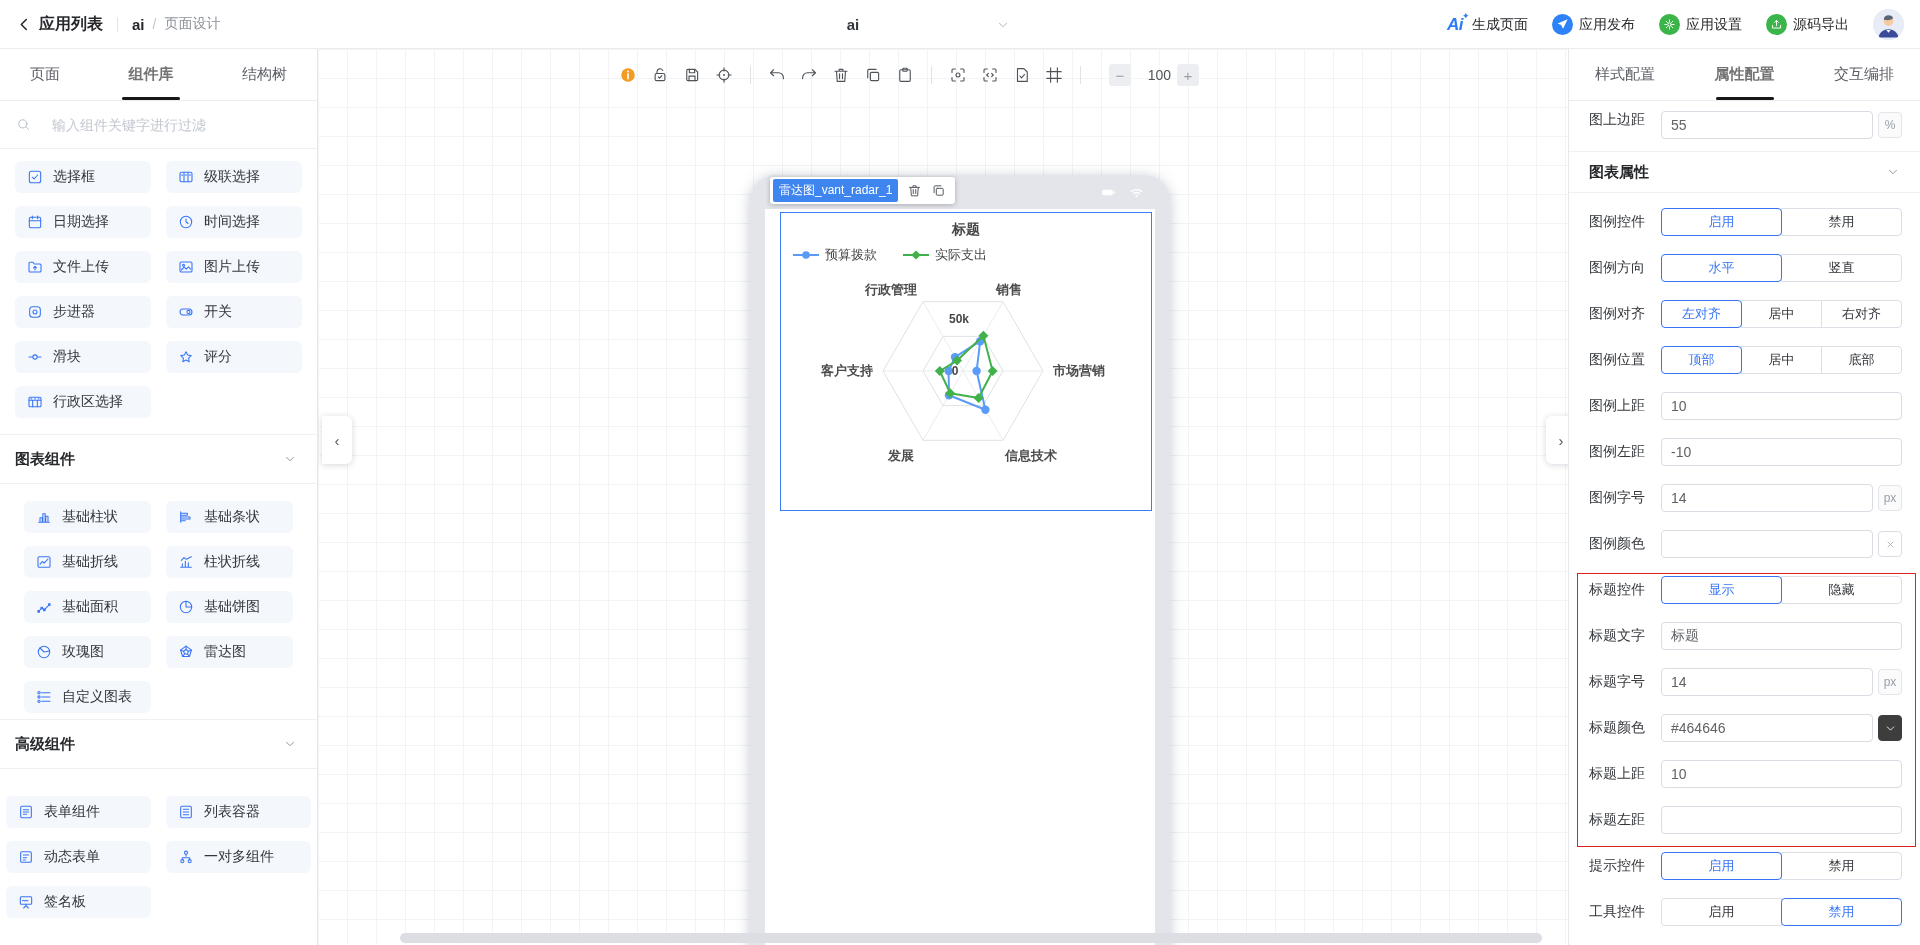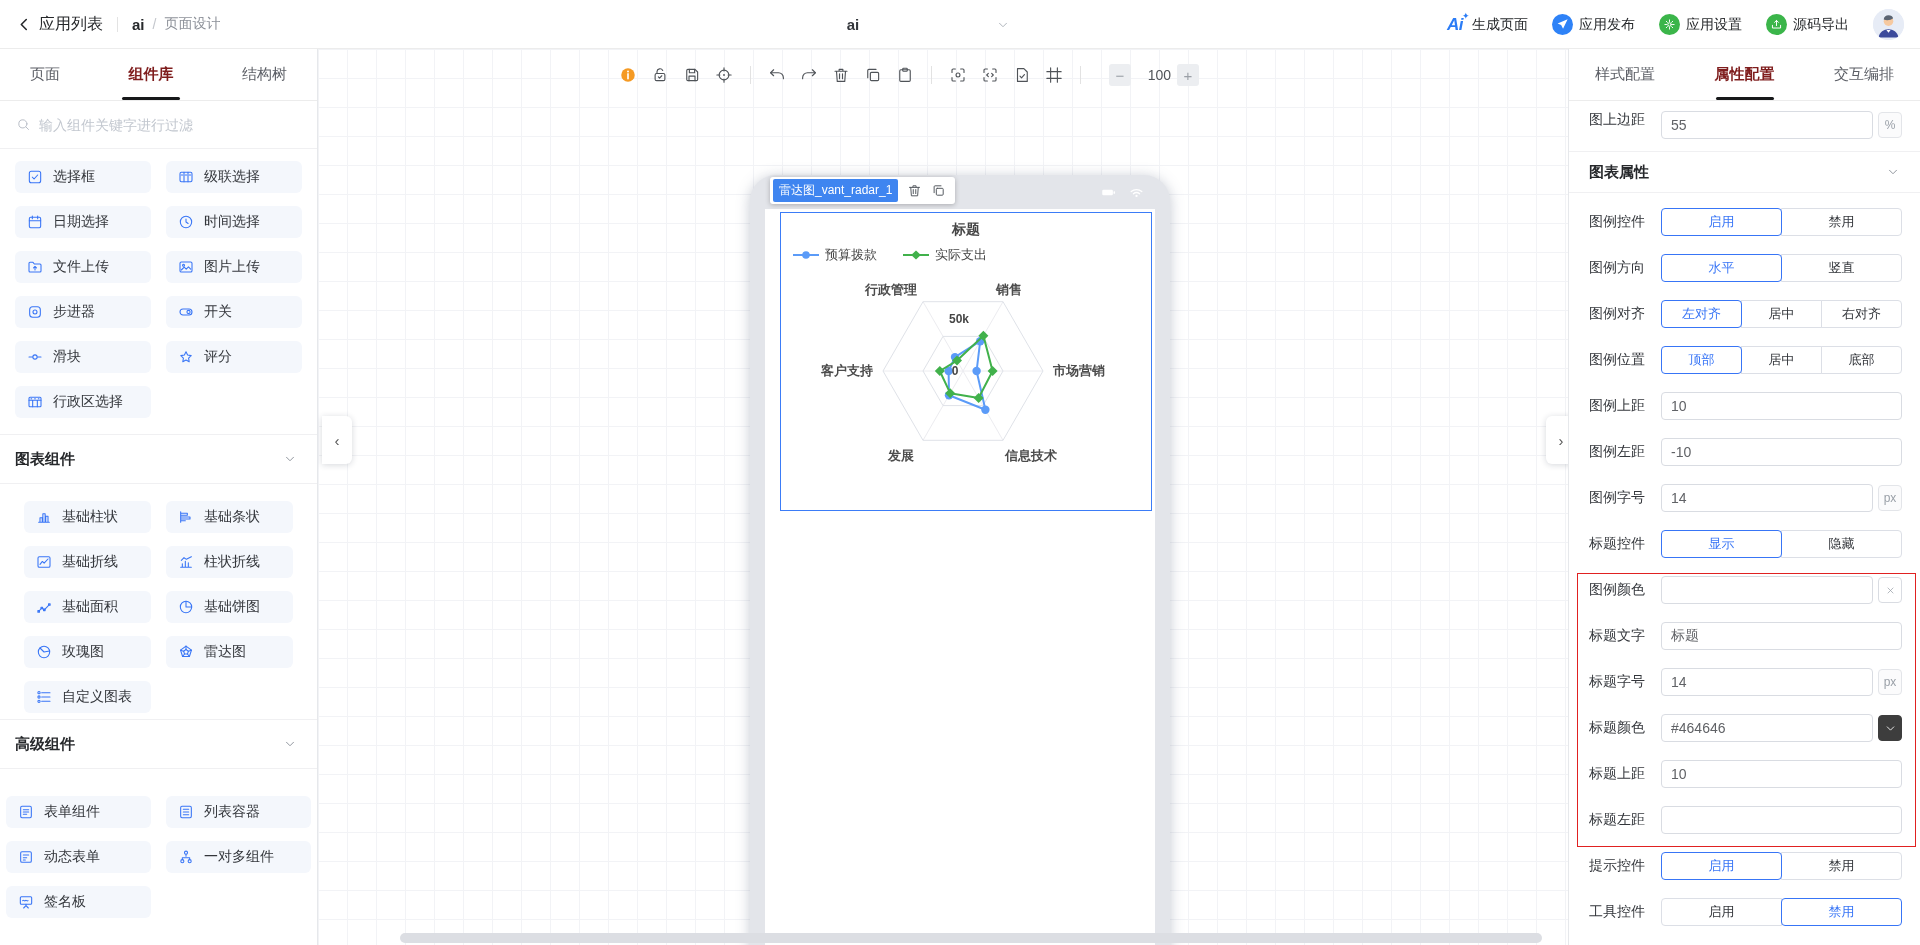--- a/index.html
+++ b/index.html
@@ -3,21 +3,21 @@
 <meta charset="utf-8">
 <style>
   *{margin:0;padding:0;box-sizing:border-box;font-family:"Liberation Sans","DejaVu Sans",sans-serif}
   html,body{width:1920px;height:945px;overflow:hidden;background:#fff}
   .ic{width:16px;height:16px;fill:none;stroke:currentColor;stroke-width:1.6;stroke-linecap:round;stroke-linejoin:round;flex:none}
 
   
   .topbar{position:absolute;left:0;top:0;width:1920px;height:49px;background:#fff;border-bottom:1px solid #ececec;display:flex;align-items:center;z-index:30}
   .tb-left{display:flex;align-items:center;padding-left:16px}
   .back-ic{width:17px;height:17px;color:#26282b;stroke-width:2.2}
-  .tb-title{font-size:16px;font-weight:400;color:#26282b;margin-left:6px}
+  .tb-title{font-size:16px;font-weight:700;color:#26282b;margin-left:6px}
   .tb-sep{width:1px;height:15px;background:#e3e3e3;margin:0 14px}
   .bc-app{font-size:15px;font-weight:700;color:#26282b}
   .bc-slash{color:#c3c6cc;margin:0 8px;font-size:14px}
   .bc-page{font-size:14px;color:#8d9199}
   .tb-center{position:absolute;left:710px;top:0;height:49px;width:300px;display:flex;align-items:center;cursor:pointer}
   .tb-center span{flex:1;text-align:center;font-size:15px;font-weight:700;color:#33363b}
   .tb-center .ic{color:#aab0b8;width:14px;height:14px}
   .tb-right{position:absolute;right:16px;top:0;height:49px;display:flex;align-items:center;gap:24px}
   .tb-act{display:flex;align-items:center;gap:6px;font-size:14px;color:#26282b;cursor:pointer}
   .act-circle{width:21px;height:21px;border-radius:50%;display:flex;align-items:center;justify-content:center}
@@ -25,23 +25,23 @@
   .ai-logo{font-size:17px;font-weight:800;color:#2b7cf6;font-style:italic;letter-spacing:-.5px;position:relative;padding-right:3px}
   .ai-logo i{position:absolute;right:-3px;top:-4px;font-style:normal;font-size:9px;color:#2b7cf6}
   .avatar{width:31px;height:31px;border-radius:50%;overflow:hidden;background:#e7ecf6;flex:none}
   .avatar svg{width:31px;height:31px}
 
   
   .sidebar{position:absolute;left:0;top:49px;width:318px;height:896px;background:#fff;border-right:1px solid #e6e8eb;z-index:20;overflow:hidden}
   .sb-tabs,.pp-tabs{height:52px;border-bottom:1px solid #ececec;display:flex;align-items:flex-end;justify-content:space-between;padding:0 30px}
   .pp-tabs{padding:0 26px}
   .tab{position:relative;height:52px;display:flex;align-items:center;font-size:15px;color:#5c5f66;cursor:pointer}
-  .tab.active{color:#7f1d1d;font-weight:700}
+  .tab.active{color:#737373;font-weight:700}
   .tab.active::after{content:"";position:absolute;left:50%;transform:translateX(-50%);bottom:0;width:58px;height:3px;background:#17181a;border-radius:2px}
-  .sb-search{height:48px;border-bottom:1px solid #f0f0f2;display:flex;align-items:center;padding:0 16px;gap:8px}
+  .sb-search{height:48px;border-bottom:1px solid #f0f0f2;display:flex;align-items:center;padding:0 16px;gap:21px}
   .sb-search .ic{color:#b9bec7;width:15px;height:15px}
   .sb-search input{border:none;outline:none;flex:1;font-size:14px;color:#333}
   .sb-search input::placeholder{color:#c2c7cf}
   .sb-grid{display:grid;grid-template-columns:1fr 1fr;gap:13px 15px;padding:12px 15px 16px}
   .sb-grid.g2{padding:17px 24px 6px}
   .sb-grid.g3{padding:27px 6px 16px}
   .sb-item{height:32px;background:#f4f7fc;border-radius:6px;display:flex;align-items:center;gap:10px;padding:0 0 0 12px;font-size:14px;color:#33363b;cursor:grab;white-space:nowrap}
   .sb-item .ic{color:#3875f6;width:16px;height:16px}
   .sb-sec{height:50px;border-top:1px solid #f0f0f2;border-bottom:1px solid #f0f0f2;display:flex;align-items:center;justify-content:space-between;padding:0 20px 0 15px;cursor:pointer}
   .sb-sec b{font-size:15px;color:#26282b}
@@ -619,39 +619,39 @@
           <input value="-10" style="">
         </div>
       </div>
       <div class="pp-row">
         <span class="pp-label">图例字号</span>
         <div class="inp-wrap">
           <input value="14" style="">
           <span class="sfx">px</span>
         </div>
       </div>
-      <div class="pp-row hl">
-        <span class="pp-label">标题控件</span>
-        <div class="tg">
-          <button class="tg-btn sel">显示</button>
-          <button class="tg-btn">隐藏</button>
-        </div>
-      </div>
       <div class="pp-row">
         <span class="pp-label">图例颜色</span>
         <div class="inp-wrap">
           <input value="" style="">
           <button class="sfx btn-clear">
             <svg class="ic " viewBox="0 0 24 24">
               <path d="M6.5 6.5l11 11M17.5 6.5l-11 11"></path>
             </svg>
           </button>
         </div>
       </div>
       <div class="pp-row hl">
+        <span class="pp-label">标题控件</span>
+        <div class="tg">
+          <button class="tg-btn sel">显示</button>
+          <button class="tg-btn">隐藏</button>
+        </div>
+      </div>
+      <div class="pp-row hl">
         <span class="pp-label">标题文字</span>
         <div class="inp-wrap">
           <input value="标题" style="">
         </div>
       </div>
       <div class="pp-row hl">
         <span class="pp-label">标题字号</span>
         <div class="inp-wrap">
           <input value="14" style="">
           <span class="sfx">px</span>

